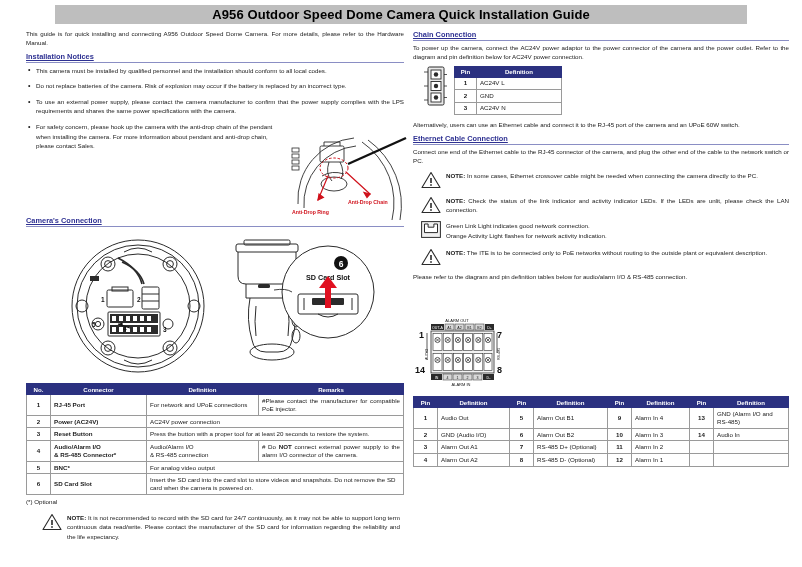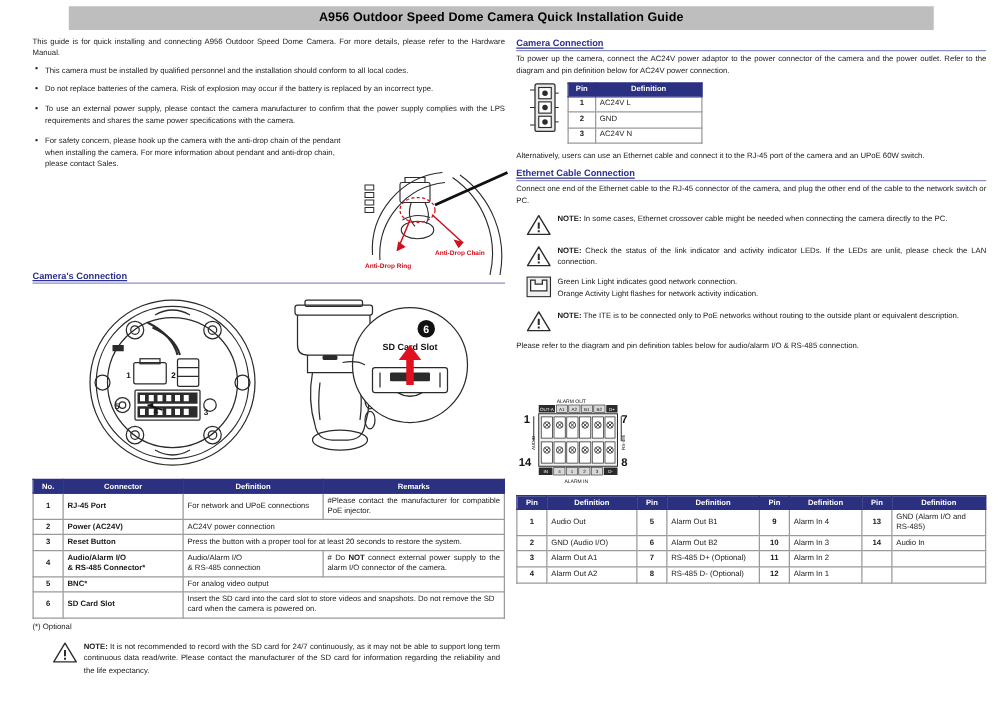--- a/index.html
+++ b/index.html
@@ -15,21 +15,21 @@
   }
   .page { position: relative; width: 802px; height: 567px; }
 
   
   .titlebar {
     position: absolute; left: 55px; top: 5px; width: 692px; height: 19px;
     background: #bebebe;
     display: flex; align-items: center; justify-content: center;
   }
   .titlebar .t {
-    font-size: 10px; font-weight: bold; color: #000; letter-spacing: .1px;
+    font-size: 13px; font-weight: bold; color: #000; letter-spacing: .1px;
   }
 
   
   .col-left  { position: absolute; left: 26px;  top: 30px; width: 378px; }
   .col-right { position: absolute; left: 413px; top: 30px; width: 376px; }
 
   
   .heading {
     color: #2e3192; font-weight: bold; font-size: 7.4px;
     border-bottom: 1px solid #8a8ec4;
@@ -105,20 +105,23 @@
 <div class="page">
 
   <div class="titlebar">
     <div class="t">A956 Outdoor Speed Dome Camera Quick Installation Guide</div>
   </div>
 
   <div class="col-left">
 
     <p class="body">This guide is for quick installing and connecting A956 Outdoor Speed Dome Camera. For more details, please refer to the Hardware Manual.</p>
 
+    <div class="heading">
+      <span>Installation Notices</span>
+    </div>
 
     <ul class="notices">
       <li><span>This camera must be installed by qualified personnel and the installation should conform to all local codes.</span></li>
       <li><span>Do not replace batteries of the camera. Risk of explosion may occur if the battery is replaced by an incorrect type.</span></li>
       <li><span>To use an external power supply, please contact the camera manufacturer to confirm that the power supply complies with the LPS requirements and shares the same power specifications with the camera.</span></li>
       <li style="width:250px;text-align:left;"><span>For safety concern, please hook up the camera with the anti-drop chain of the pendant when installing the camera. For more information about pendant and anti-drop chain, please contact Sales.</span></li>
     </ul>
   </div>
 
   <svg class="fig" style="left:288px; top:132px;" width="120" height="88" viewBox="0 0 120 88">
@@ -319,21 +322,21 @@
       <rect x="9.2" y="13.2" width="1.6" height="1.6" fill="#2b2b2b"></rect>
     </svg>
     <div class="txt">
       <b>NOTE:</b><span> It is not recommended to record with the SD card for 24/7 continuously, as it may not be able to support long term continuous data read/write. Please contact the manufacturer of the SD card for information regarding the reliability and the life expectancy.</span>
     </div>
   </div>
 
   <div class="col-right">
 
     <div class="heading">
-      <span>Camera Connection</span>
+      <span>Chain Connection</span>
     </div>
     <p class="body">To power up the camera, connect the AC24V power adaptor to the power connector of the camera and the power outlet. Refer to the diagram and pin definition below for AC24V power connection.</p>
 
     <div class="pwr-wrap">
 
       <svg width="26" height="40" viewBox="0 0 26 40">
         <rect x="5" y="1" width="16" height="38" rx="1.5" fill="#e9e9e9" stroke="#2b2b2b" stroke-width="1"></rect>
         <g stroke="#2b2b2b" fill="#fff" stroke-width="0.9">
           <rect x="8" y="4" width="10" height="9"></rect>
           <rect x="8" y="15.5" width="10" height="9"></rect>

